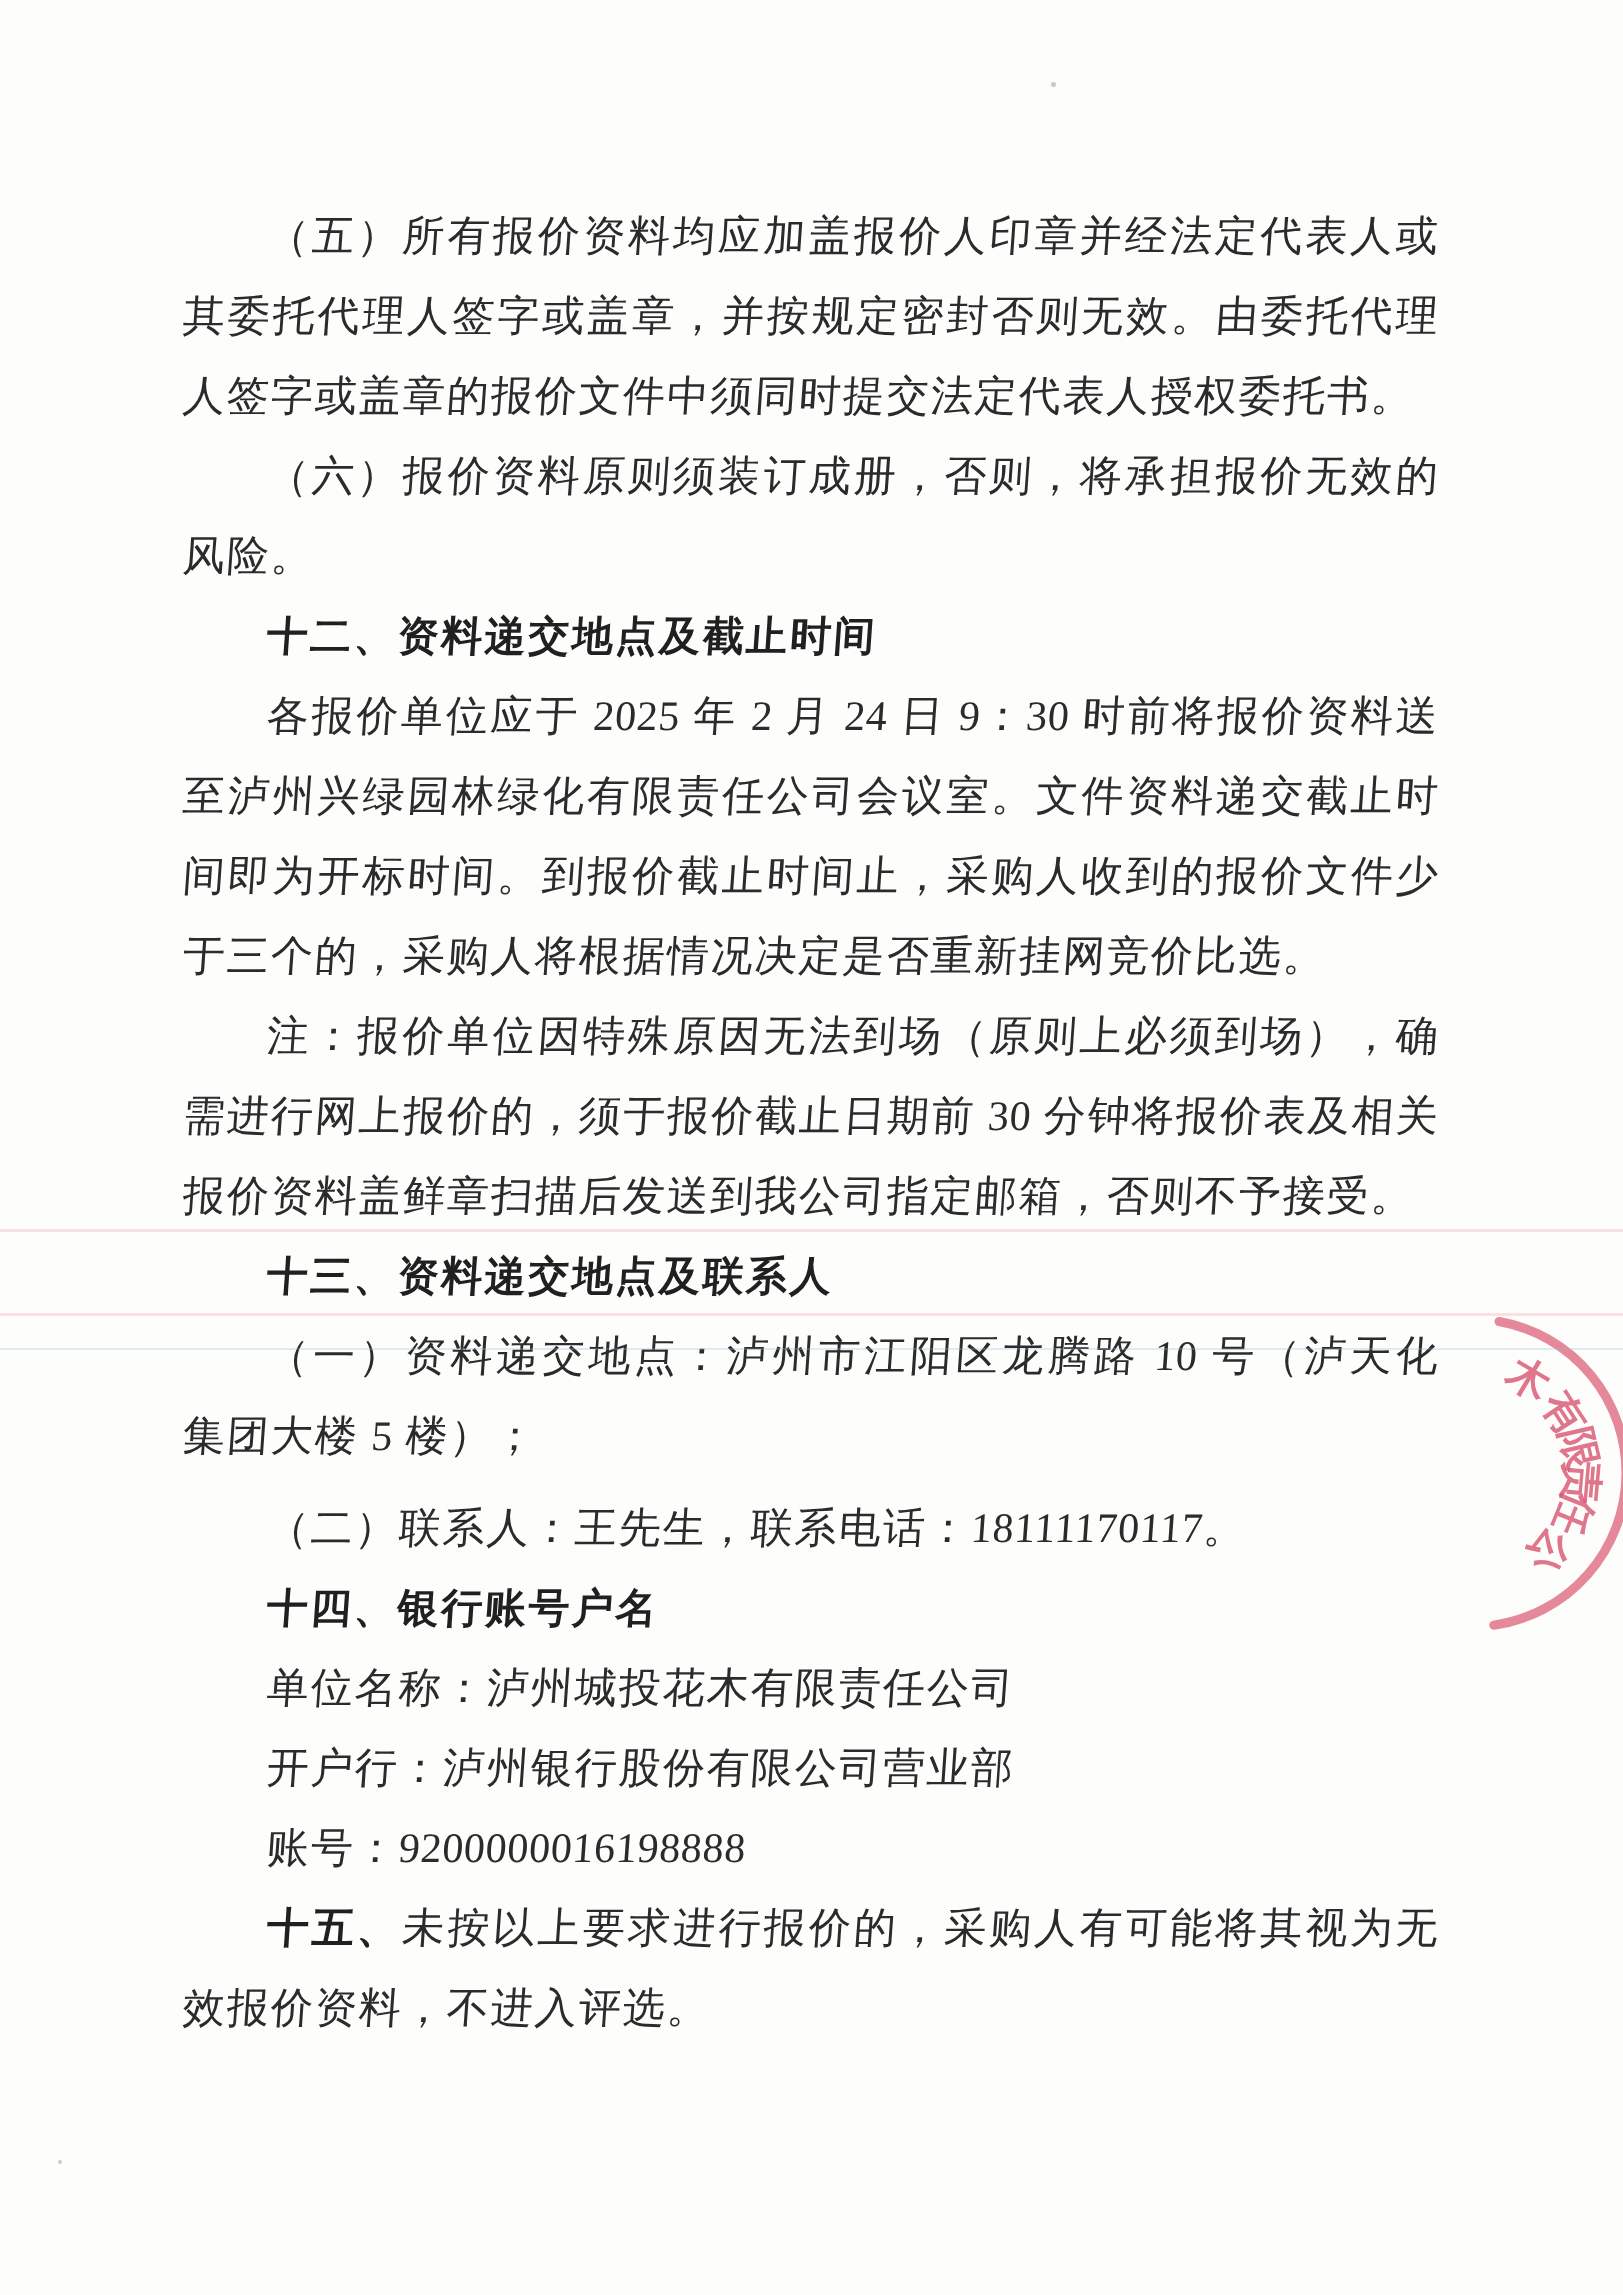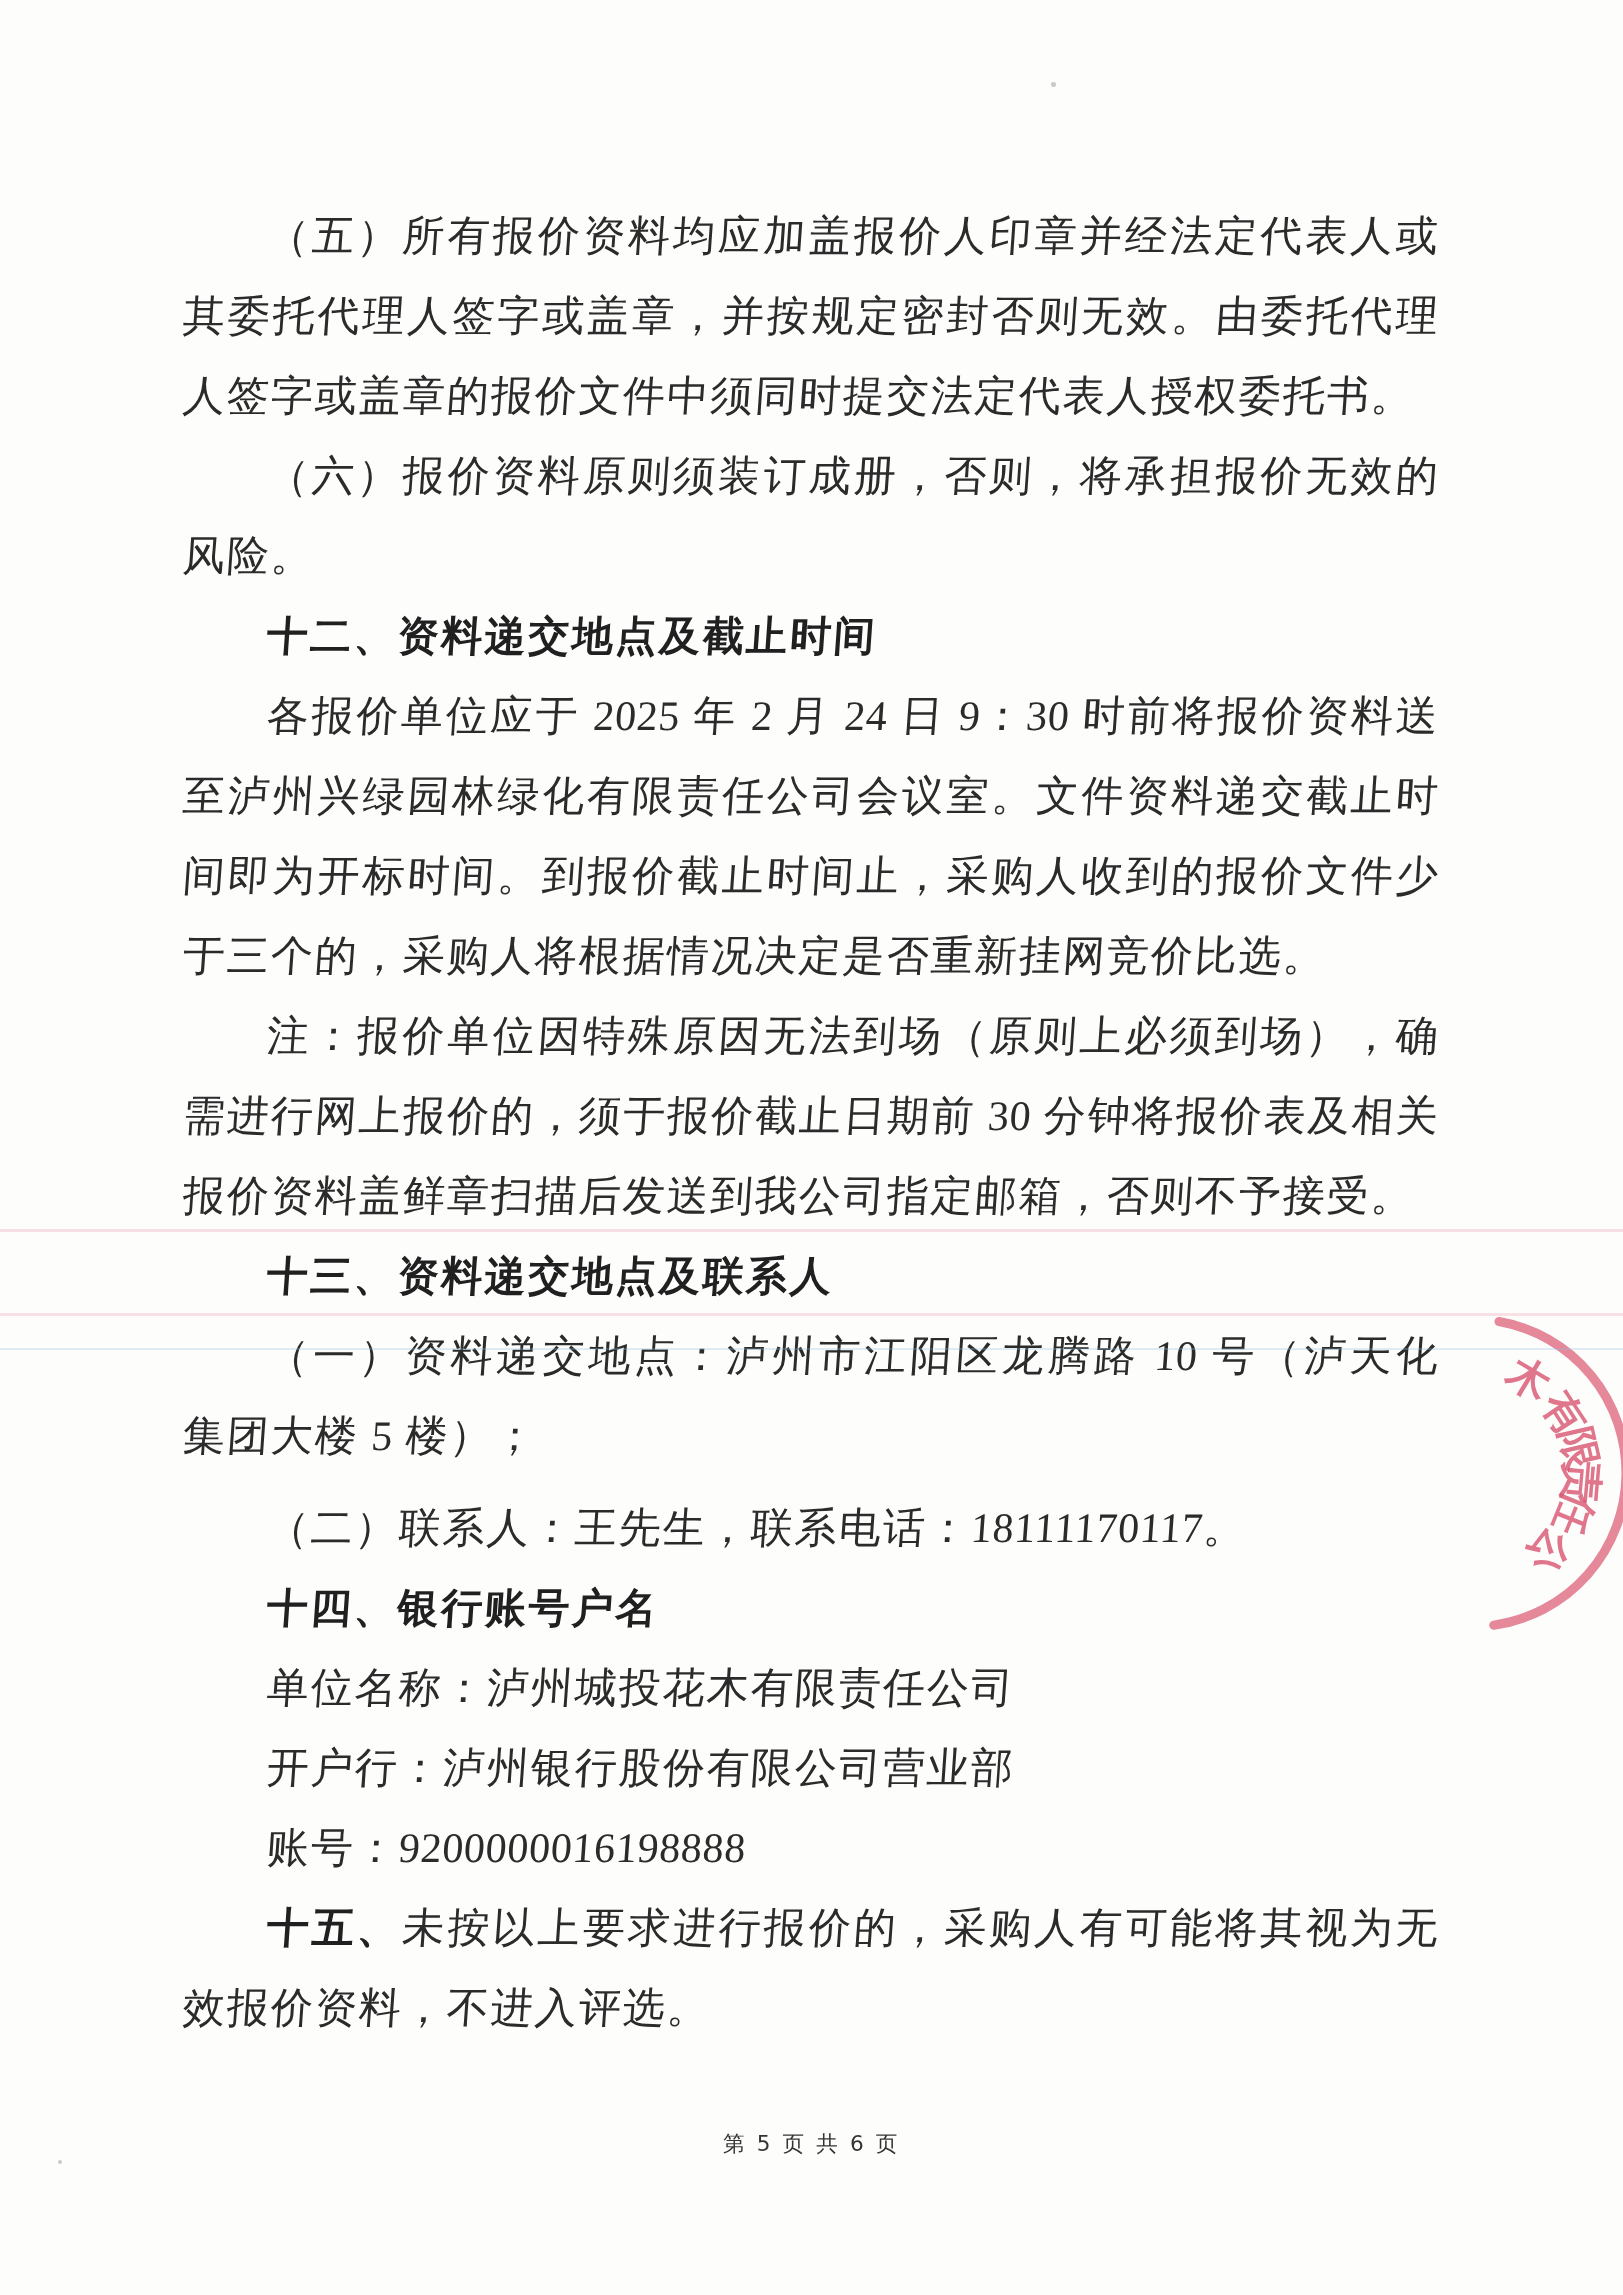--- a/index.html
+++ b/index.html
@@ -92,20 +92,19 @@
     <g id="seal-text">
         <text x="0" y="0" transform="translate(2336.5 2106.0) rotate(31.0)" text-anchor="middle" dominant-baseline="central" font-size="64" fill="#d85570" opacity="0.8">木</text>
         <text x="0" y="0" transform="translate(2390.9 2158.5) rotate(57.0)" text-anchor="middle" dominant-baseline="central" font-size="64" fill="#d85570" opacity="0.8">有</text>
         <text x="0" y="0" transform="translate(2413.7 2212.2) rotate(77.0)" text-anchor="middle" dominant-baseline="central" font-size="64" fill="#d85570" opacity="0.8">限</text>
         <text x="0" y="0" transform="translate(2417.4 2264.6) rotate(95.0)" text-anchor="middle" dominant-baseline="central" font-size="64" fill="#d85570" opacity="0.8">责</text>
         <text x="0" y="0" transform="translate(2405.8 2312.9) rotate(112.0)" text-anchor="middle" dominant-baseline="central" font-size="64" fill="#d85570" opacity="0.8">任</text>
         <text x="0" y="0" transform="translate(2366.7 2370.8) rotate(136.0)" text-anchor="middle" dominant-baseline="central" font-size="64" fill="#d85570" opacity="0.8">公</text>
       </g>
   </svg>
 
-  <div class="footer">第 5 页 共 6 页</div>
 <div class="band" style="top: 1229px; height: 2.6px; background: rgba(232, 140, 160, 0.25);"></div>
     <div class="band" style="top: 1313px; height: 2.6px; background: rgba(236, 150, 170, 0.28);"></div>
     <div class="band" style="top: 1348px; height: 2px; background: rgba(150, 185, 225, 0.28);"></div>
     <div class="speck" style="left: 1051px; top: 82px; width: 4.6px; height: 4.6px;"></div>
     <div class="speck" style="left: 58px; top: 2160px; width: 3.9px; height: 3.9px;"></div>
   </div>
 
 
 </body></html>

